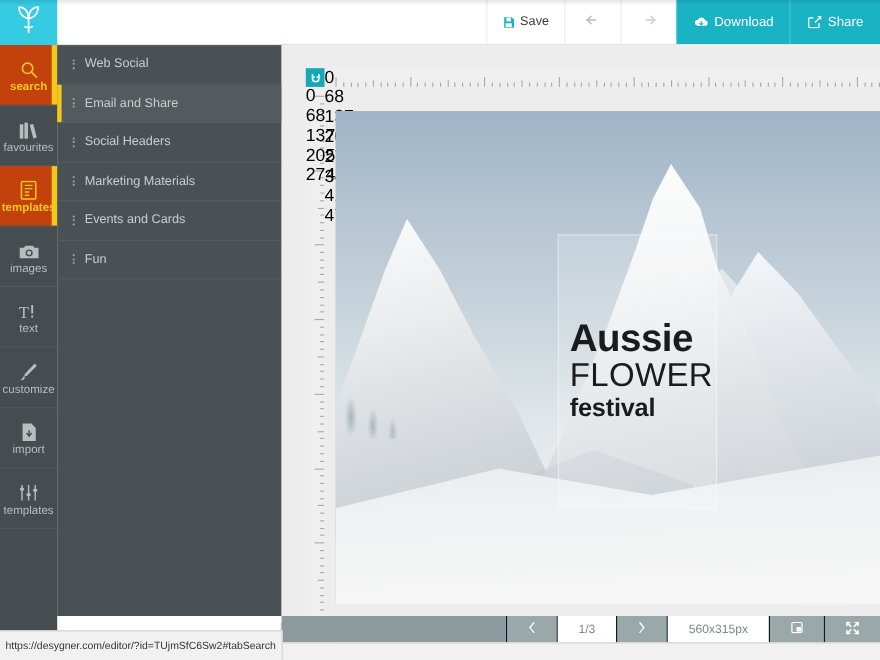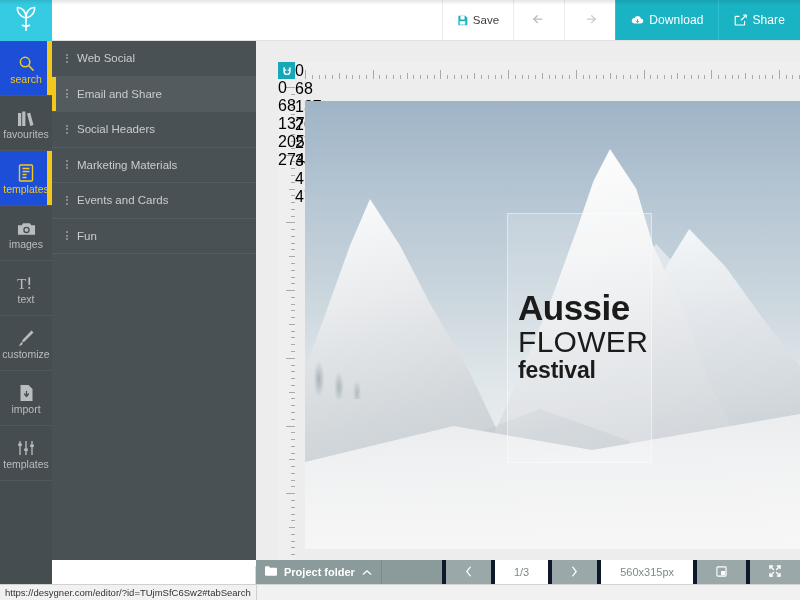--- a/index.html
+++ b/index.html
@@ -41,21 +41,21 @@
     background: #464d50;
   }
   .rail-item {
     position: relative; height: 55px; width: 52px;
     display: flex; flex-direction: column; align-items: center; justify-content: center;
     gap: 2px; color: #b9bdbe; cursor: pointer;
     border-bottom: 1px solid #515859;
   }
   .rail-item .rl { font-size: 10.5px; line-height: 1; }
   .rail-item .ri { height: 20px; display: flex; align-items: flex-end; }
-  .rail-item.active { background: #1d4ed8; color: #f2c91b; }
+  .rail-item.active { background: #c2410c; color: #f2c91b; font-weight: bold; }
   .rail-item.active::after {
     content: ""; position: absolute; right: 0; top: 0; bottom: 0;
     width: 5px; background: #f2c91b;
   }
   .rail-spacer { height: 120px; border-bottom: 1px solid #515859; }
 
   
   .panel {
     position: absolute; top: 41px; left: 52px; width: 204px; height: 519px;
     background: #4a5154;
@@ -168,33 +168,33 @@
   }
   .pf {
     display: flex; align-items: center; gap: 7px; padding: 0 9px;
     font-size: 11px; font-weight: 700; color: #ffffff; cursor: pointer;
     border-right: 1px solid #7c8c8d;
   }
   .bb-spacer { flex: 1 1 auto; }
   .bb-btn {
     display: flex; align-items: center; justify-content: center;
     padding: 0 19px; font-size: 11px; color: #ffffff; cursor: pointer;
-    border-left: 4px solid #0f172a;
+    border-left: 1px solid #0f172a;
   }
   .bb-btn.lite { background: #9aa8a9; color: #ffffff; min-width: 22px; }
   .bb-btn.white { background: #ffffff; color: #7c8a8b; min-width: 30px; font-size: 11px; }
   .bb-btn.white.wide { min-width: 64px; }
 
   
   .statusbar {
     position: absolute; left: 0; bottom: 0; width: 800px; height: 16px;
     background: #f1f1f1; border-top: 1px solid #d4d4d4;
   }
   .status-url {
-    position: absolute; left: 0; bottom: 0; height: 16px;
+    position: absolute; left: 0; bottom: 0; height: 27px;
     display: flex; align-items: center; padding: 0 5px;
     background: #f1f1f1; border: 1px solid #d0d0d0; border-left: none; border-bottom: none;
     font-size: 9.5px; color: #333; white-space: nowrap;
   }
   .bl-tab {
     position: absolute; left: 255px; bottom: 16px; width: 52px; height: 18px;
     background: #d8d8d8;
   }
   .scroll-shadow {
     position: absolute; left: 0; top: 0; width: 800px; height: 5px;
@@ -608,33 +608,20 @@
         <div class="dt1">Aussie</div>
         <div class="dt2">FLOWER</div>
         <div class="dt3">festival</div>
       </div>
     </div>
   </div>
 
   <div class="bl-tab"></div>
 
   <div class="bottombar">
-    <div class="pf">
-      <span>
-        <svg width="12" height="10" viewBox="0 0 14 11" fill="#ffffff">
-          <path d="M0 1.2A1.2 1.2 0 0 1 1.2 0h3.4l1.3 1.6h6.9A1.2 1.2 0 0 1 14 2.8v7A1.2 1.2 0 0 1 12.8 11H1.2A1.2 1.2 0 0 1 0 9.8z"></path>
-        </svg>
-      </span>
-      <span>Project folder</span>
-      <span>
-        <svg width="10" height="7" viewBox="0 0 12 8" fill="none" stroke="#ffffff" stroke-width="1.5" stroke-linecap="round">
-          <path d="M1.5 6 L6 2 L10.5 6"></path>
-        </svg>
-      </span>
-    </div>
 
     <div class="bb-spacer"></div>
 
     <div class="bb-btn lite">
       <span>
         <svg width="7" height="11" viewBox="0 0 8 12" fill="none" stroke="#ffffff" stroke-width="1.4" stroke-linecap="round">
           <path d="M6 1 L2 6 L6 11"></path>
         </svg>
       </span>
     </div>

